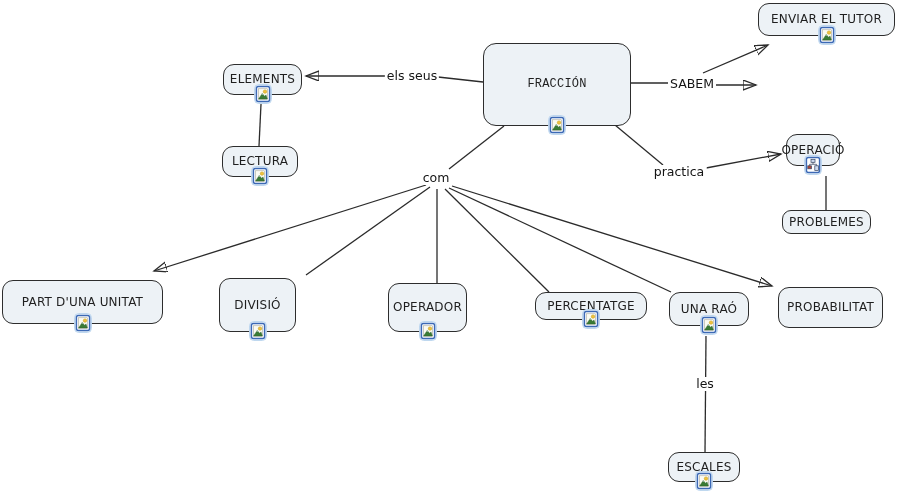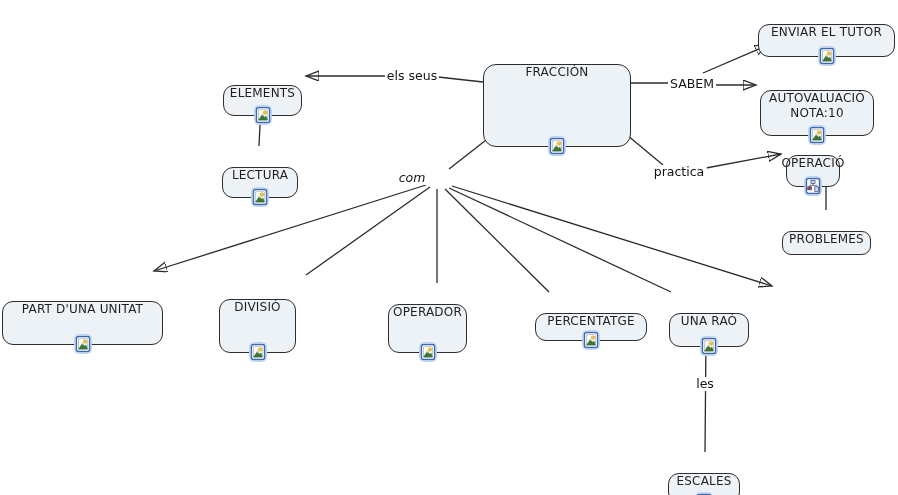--- a/index.html
+++ b/index.html
@@ -5,22 +5,22 @@
   html,body { margin:0; padding:0; background:#ffffff; }
   .canvas {
     position:relative; width:898px; height:495px; background:#ffffff;
     font-family:"DejaVu Sans","Liberation Sans",sans-serif; overflow:hidden;
   }
   svg.edges { position:absolute; left:0; top:0; width:898px; height:495px; }
   svg.edges path { stroke:#2b2b2b; stroke-width:1.3; fill:none; }
   .node {
     position:absolute; box-sizing:border-box;
     background:#edf2f6; border:1.2px solid #2d2d2d; border-radius:11px;
-    display:flex; justify-content:center;
-    font-size:12px; color:#1f1f1f; text-align:center; letter-spacing:0.2px;margin-top:21px;
+    display:flex; align-items:center; justify-content:center;
+    font-size:12px; color:#1f1f1f; text-align:center; letter-spacing:0.2px;
   }
   .node.big { border-radius:13px; }
   .node .nlabel { white-space:pre-line; line-height:15px; padding:0 4px; }
   .ricon {
     position:absolute; left:50%; bottom:0; transform:translate(-50%,50%);
     width:18px; height:20px; display:block;
   }
   .linklabel {
     position:absolute; transform:translate(-50%,-50%);
     background:#ffffff; padding:0 2px; font-size:12.5px; color:#141414;
@@ -50,21 +50,21 @@
     <path d="M504 126 L449 169"></path>
     <path d="M426 185 L154 271" marker-end="url(#ah)"></path>
     <path d="M430 187 L306 275"></path>
     <path d="M437 189 L437 283"></path>
     <path d="M445 189 L549 292"></path>
     <path d="M449 188 L671 292"></path>
     <path d="M452 186 L772 286" marker-end="url(#ah)"></path>
     <path d="M706 336 L705 452"></path>
   </svg>
 
-  <div class="node big" style="left:483px;top:43px;width:148px;height:83px;">
+  <div class="node big" style="left:483px;top:43px;width:148px;height:83px;font-family:Liberation Mono, monospace;">
     <span class="nlabel">FRACCIÓN</span>
     <svg class="ricon" viewBox="0 0 18 20">
       <rect x="0.6" y="0.6" width="16.8" height="18.8" rx="4" fill="#eaf3fc" stroke="#b9d4ee"></rect>
       <rect x="2.4" y="2.4" width="13.2" height="15.2" rx="2" fill="#ffffff" stroke="#3c69b5" stroke-width="1.5"></rect>
       <rect x="4.4" y="4.8" width="9.2" height="10.4" fill="#fbfbf3" stroke="#9a9a8a" stroke-width="0.5"></rect>
       <circle cx="11" cy="7.6" r="1.7" fill="#f2c23d" stroke="#caa21c" stroke-width="0.6"></circle>
       <path d="M4.6 15 L8.2 9.4 L10.6 12.3 L12 10.9 L13.4 15 Z" fill="#3a7a35" stroke="#245a22" stroke-width="0.4"></path>
       <path d="M7.3 10.8 L8.2 9.4 L9.1 10.5 Z" fill="#cfd8dc"></path>
     </svg>
   </div>
@@ -74,32 +74,20 @@
     <svg class="ricon" viewBox="0 0 18 20">
       <rect x="0.6" y="0.6" width="16.8" height="18.8" rx="4" fill="#eaf3fc" stroke="#b9d4ee"></rect>
       <rect x="2.4" y="2.4" width="13.2" height="15.2" rx="2" fill="#ffffff" stroke="#3c69b5" stroke-width="1.5"></rect>
       <rect x="4.4" y="4.8" width="9.2" height="10.4" fill="#fbfbf3" stroke="#9a9a8a" stroke-width="0.5"></rect>
       <circle cx="11" cy="7.6" r="1.7" fill="#f2c23d" stroke="#caa21c" stroke-width="0.6"></circle>
       <path d="M4.6 15 L8.2 9.4 L10.6 12.3 L12 10.9 L13.4 15 Z" fill="#3a7a35" stroke="#245a22" stroke-width="0.4"></path>
       <path d="M7.3 10.8 L8.2 9.4 L9.1 10.5 Z" fill="#cfd8dc"></path>
     </svg>
   </div>
 
-  <div class="node" style="left:760px;top:69px;width:114px;height:46px;">
-    <span class="nlabel">AUTOVALUACIÓ
-NOTA:10</span>
-    <svg class="ricon" viewBox="0 0 18 20">
-      <rect x="0.6" y="0.6" width="16.8" height="18.8" rx="4" fill="#eaf3fc" stroke="#b9d4ee"></rect>
-      <rect x="2.4" y="2.4" width="13.2" height="15.2" rx="2" fill="#ffffff" stroke="#3c69b5" stroke-width="1.5"></rect>
-      <rect x="4.4" y="4.8" width="9.2" height="10.4" fill="#fbfbf3" stroke="#9a9a8a" stroke-width="0.5"></rect>
-      <circle cx="11" cy="7.6" r="1.7" fill="#f2c23d" stroke="#caa21c" stroke-width="0.6"></circle>
-      <path d="M4.6 15 L8.2 9.4 L10.6 12.3 L12 10.9 L13.4 15 Z" fill="#3a7a35" stroke="#245a22" stroke-width="0.4"></path>
-      <path d="M7.3 10.8 L8.2 9.4 L9.1 10.5 Z" fill="#cfd8dc"></path>
-    </svg>
-  </div>
 
   <div class="node" style="left:223px;top:64px;width:79px;height:31px;">
     <span class="nlabel">ELEMENTS</span>
     <svg class="ricon" viewBox="0 0 18 20">
       <rect x="0.6" y="0.6" width="16.8" height="18.8" rx="4" fill="#eaf3fc" stroke="#b9d4ee"></rect>
       <rect x="2.4" y="2.4" width="13.2" height="15.2" rx="2" fill="#ffffff" stroke="#3c69b5" stroke-width="1.5"></rect>
       <rect x="4.4" y="4.8" width="9.2" height="10.4" fill="#fbfbf3" stroke="#9a9a8a" stroke-width="0.5"></rect>
       <circle cx="11" cy="7.6" r="1.7" fill="#f2c23d" stroke="#caa21c" stroke-width="0.6"></circle>
       <path d="M4.6 15 L8.2 9.4 L10.6 12.3 L12 10.9 L13.4 15 Z" fill="#3a7a35" stroke="#245a22" stroke-width="0.4"></path>
       <path d="M7.3 10.8 L8.2 9.4 L9.1 10.5 Z" fill="#cfd8dc"></path>
@@ -187,36 +175,39 @@
     <svg class="ricon" viewBox="0 0 18 20">
       <rect x="0.6" y="0.6" width="16.8" height="18.8" rx="4" fill="#eaf3fc" stroke="#b9d4ee"></rect>
       <rect x="2.4" y="2.4" width="13.2" height="15.2" rx="2" fill="#ffffff" stroke="#3c69b5" stroke-width="1.5"></rect>
       <rect x="4.4" y="4.8" width="9.2" height="10.4" fill="#fbfbf3" stroke="#9a9a8a" stroke-width="0.5"></rect>
       <circle cx="11" cy="7.6" r="1.7" fill="#f2c23d" stroke="#caa21c" stroke-width="0.6"></circle>
       <path d="M4.6 15 L8.2 9.4 L10.6 12.3 L12 10.9 L13.4 15 Z" fill="#3a7a35" stroke="#245a22" stroke-width="0.4"></path>
       <path d="M7.3 10.8 L8.2 9.4 L9.1 10.5 Z" fill="#cfd8dc"></path>
     </svg>
   </div>
 
+  <div class="node" style="left:778px;top:287px;width:105px;height:41px;">
+    <span class="nlabel">PROBABILITAT</span>
+  </div>
 
   <div class="node" style="left:668px;top:452px;width:72px;height:30px;">
     <span class="nlabel">ESCALES</span>
     <svg class="ricon" viewBox="0 0 18 20">
       <rect x="0.6" y="0.6" width="16.8" height="18.8" rx="4" fill="#eaf3fc" stroke="#b9d4ee"></rect>
       <rect x="2.4" y="2.4" width="13.2" height="15.2" rx="2" fill="#ffffff" stroke="#3c69b5" stroke-width="1.5"></rect>
       <rect x="4.4" y="4.8" width="9.2" height="10.4" fill="#fbfbf3" stroke="#9a9a8a" stroke-width="0.5"></rect>
       <circle cx="11" cy="7.6" r="1.7" fill="#f2c23d" stroke="#caa21c" stroke-width="0.6"></circle>
       <path d="M4.6 15 L8.2 9.4 L10.6 12.3 L12 10.9 L13.4 15 Z" fill="#3a7a35" stroke="#245a22" stroke-width="0.4"></path>
       <path d="M7.3 10.8 L8.2 9.4 L9.1 10.5 Z" fill="#cfd8dc"></path>
     </svg>
   </div>
 
   <div class="linklabel" style="left:412px;top:76px;">els seus</div>
 
   <div class="linklabel" style="left:692px;top:84px;">SABEM</div>
 
   <div class="linklabel" style="left:679px;top:172px;">practica</div>
 
-  <div class="linklabel" style="left:412px;top:178px;font-style:italic;">com</div>
+  <div class="linklabel" style="left:436px;top:178px;">com</div>
 
   <div class="linklabel" style="left:705px;top:384px;">les</div>
 
 </div>
 
 </body></html>

